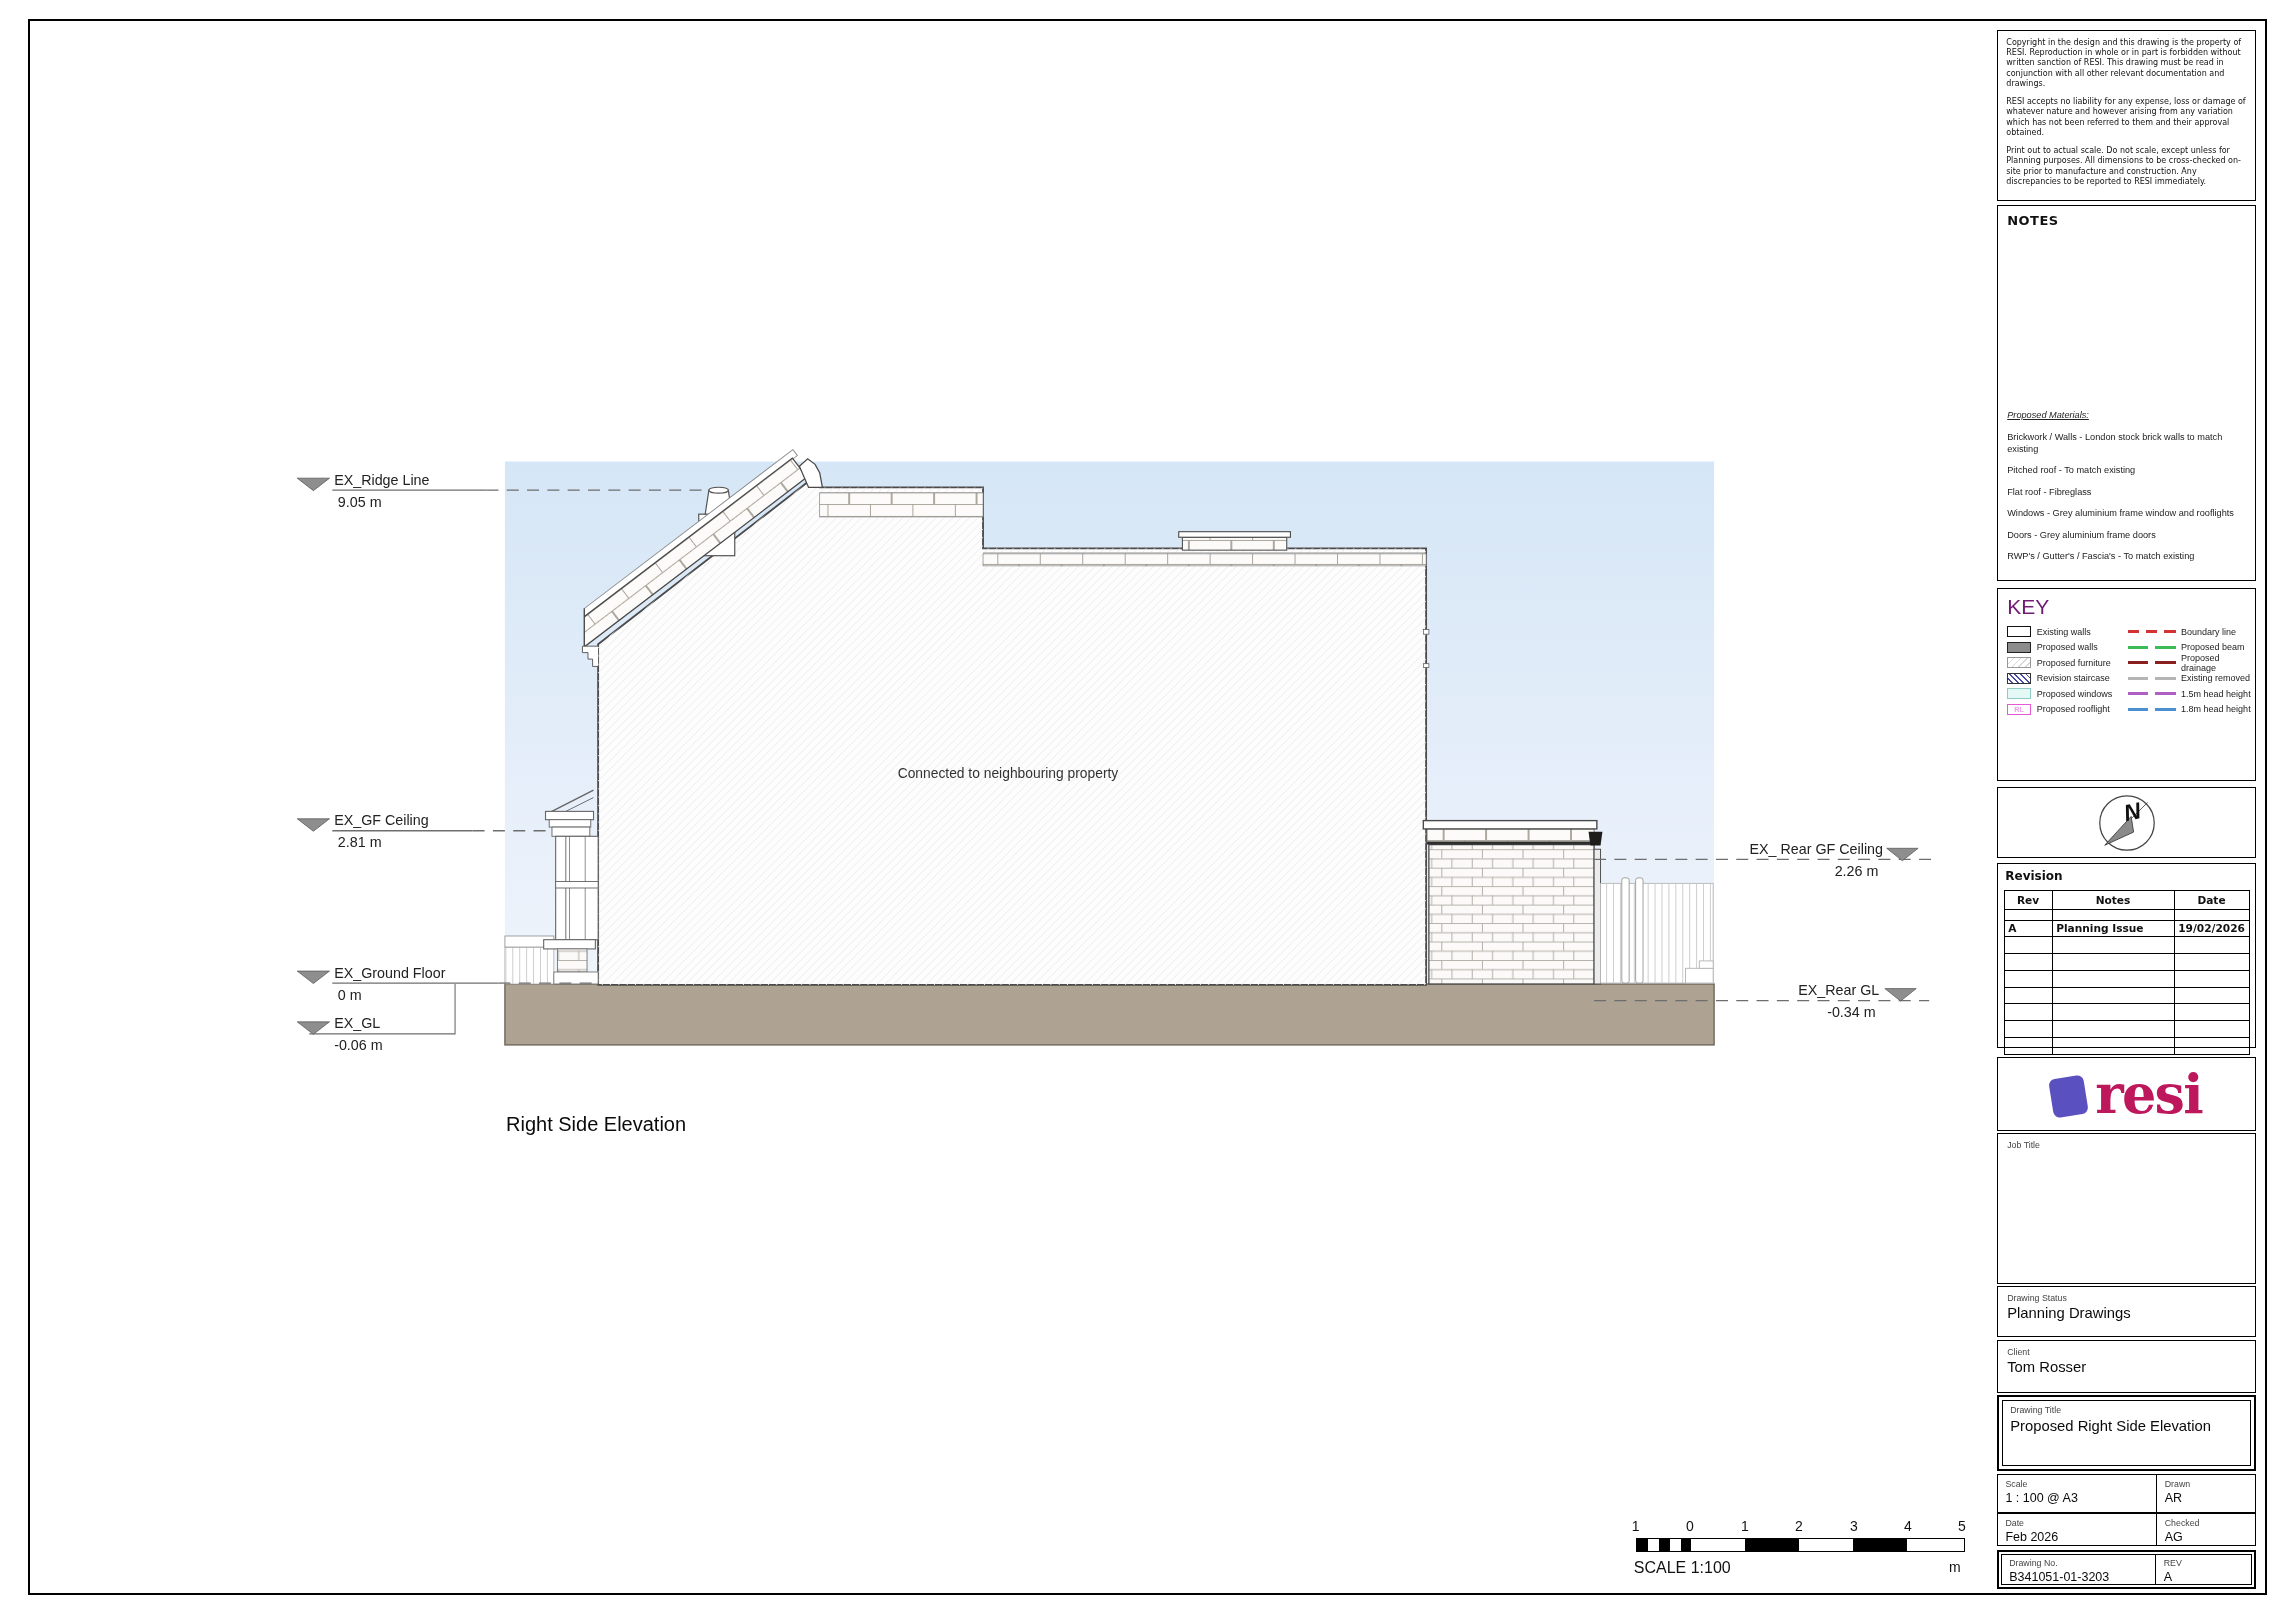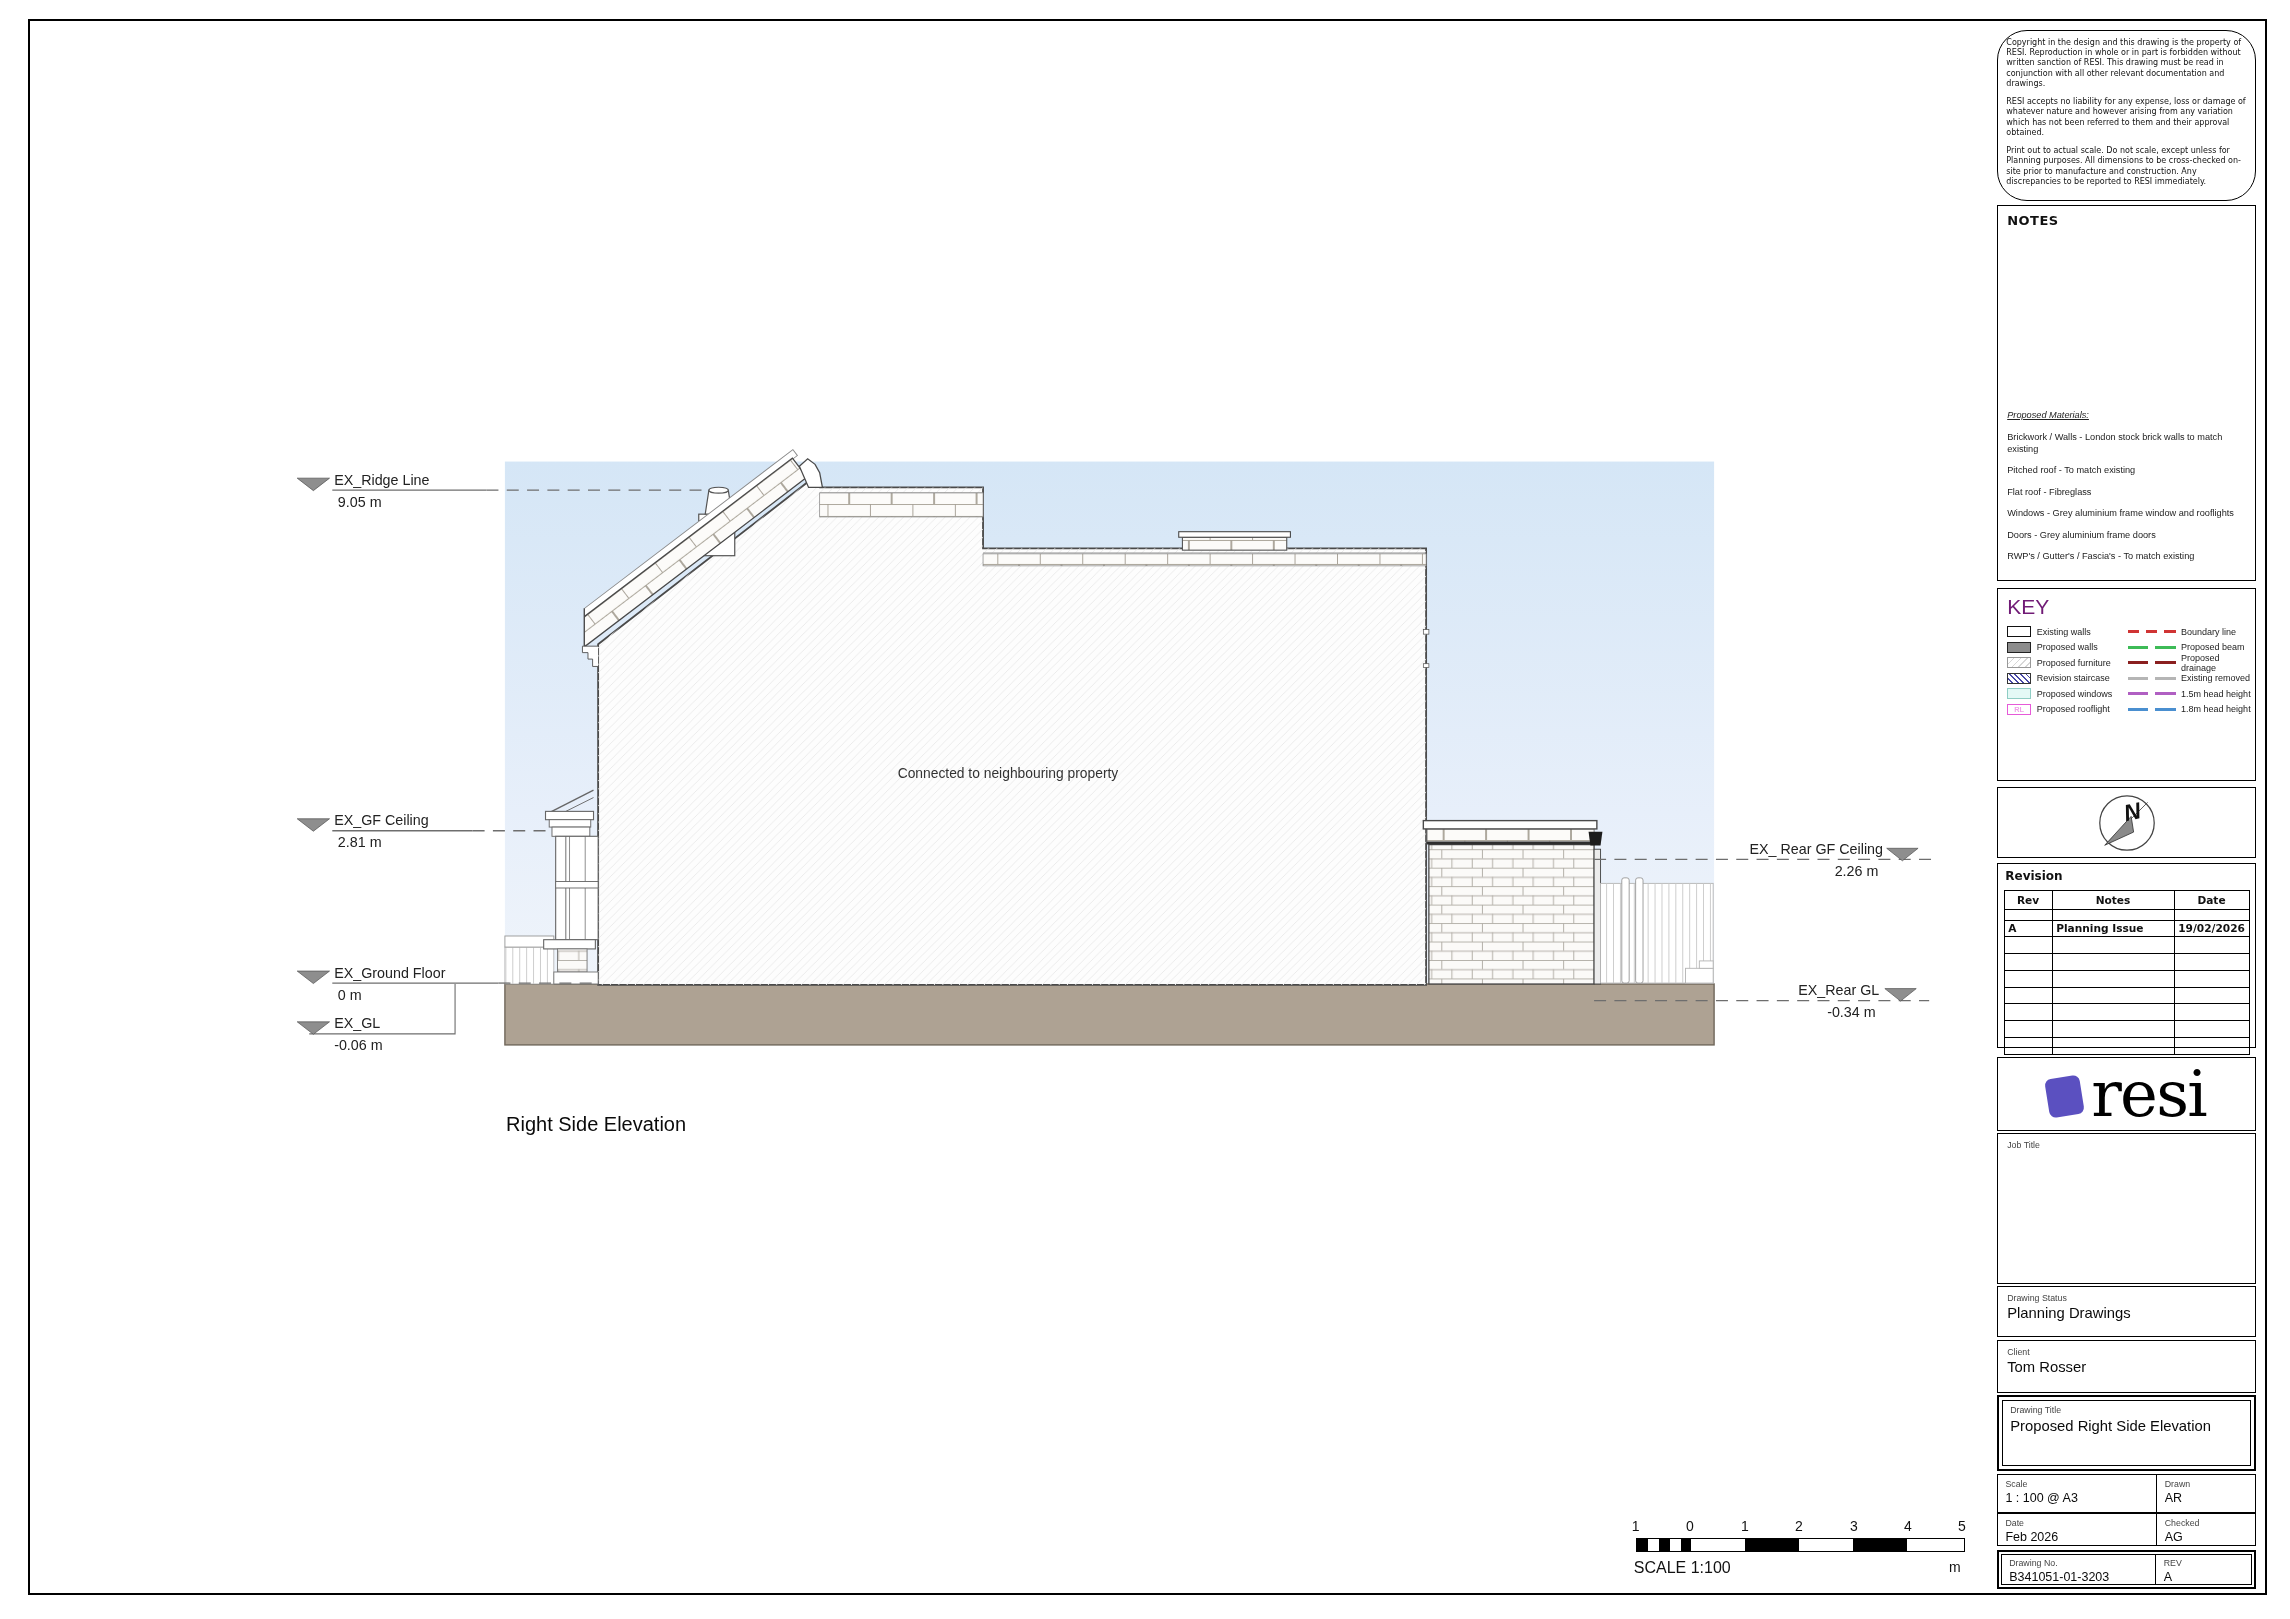--- a/index.html
+++ b/index.html
@@ -22,21 +22,21 @@
   .sb-bar i{display:block;height:100%;}
   .sb-bar i.b{background:#000;}
   .sb-bar i.w{background:#fff;}
   .sb-caption{position:absolute;left:1.8px;top:41px;font-size:16px;color:#111;}
   .sb-unit{position:absolute;left:317px;top:41px;font-size:14px;color:#111;}
 
   
   .tblock{position:absolute;left:1997px;top:30px;width:259px;height:1562px;}
   .tb-box{position:absolute;left:0;width:259px;border:1.7px solid #000;box-sizing:border-box;background:#fff;}
   .copyright{top:0;height:171px;padding:6.5px 8.3px;font-family:"DejaVu Sans",sans-serif;
-    font-size:8px;line-height:1.3;color:#111;border-radius:30px;}
+    font-size:8px;line-height:1.3;color:#111;}
   .copyright p{margin:0 0 7.4px 0;}
   .notesbox{top:175px;height:376px;padding:7.4px 9.2px;display:flex;flex-direction:column;}
   .notes-h{font-family:"DejaVu Sans",sans-serif;font-weight:bold;font-size:13px;letter-spacing:0.5px;}
   .mat{margin-top:auto;font-size:9.2px;line-height:1.25;color:#222;}
   .mat .mh{text-decoration:underline;margin-bottom:11px;font-style:italic;}
   .mat div{margin-bottom:10px;}
   .keybox{top:558px;height:193px;padding:5.5px 9.2px;}
   .key-h{font-size:21px;color:#701a75;margin-bottom:5.5px;}
   .key-grid{display:grid;grid-template-columns:113px 127px;grid-auto-rows:15.5px;column-gap:7.4px;align-items:center;}
   .krow{display:flex;align-items:center;gap:5.5px;font-size:9px;color:#222;}
@@ -54,21 +54,21 @@
   .revbox{top:833px;height:185px;padding:3.7px 5.5px;}
   .rev-h{font-family:"DejaVu Sans",sans-serif;font-weight:bold;font-size:12px;padding:1.8px 1.8px 3.7px;}
   table.rev{border-collapse:collapse;width:100%;table-layout:fixed;margin-top:2.8px;}
   table.rev td,table.rev th{border:1.5px solid #000;font-family:"DejaVu Sans",sans-serif;
     font-size:10.6px;padding:0.9px 3.7px;height:14px;overflow:hidden;white-space:nowrap;}
   table.rev th{text-align:center;font-weight:bold;height:16.6px;}
   table.rev td.b{font-weight:bold;}
   tr.thin td{height:7.4px;}
   .logobox{top:1027px;height:74px;display:flex;align-items:center;justify-content:center;gap:9.2px;}
   .logo-mark{width:35px;height:39px;background:#5b50c0;border-radius:6.5px;transform:rotate(-9deg);margin-top:5.5px;}
-  .logo-text{font-family:"DejaVu Serif",serif;font-weight:normal;font-size:64px;color:#000000;
+  .logo-text{font-family:"DejaVu Serif",serif;font-weight:bold;font-size:54px;color:#be185d;
     letter-spacing:-1.8px;line-height:1;}
   .fieldbox{padding:5.5px 9.2px;}
   .f-label{font-size:8.8px;color:#444;margin-bottom:1.8px;}
   .f-value{font-size:14.8px;color:#0a0a0a;line-height:1.3;}
   .jobbox{top:1103px;height:151px;}
   .jobbox .f-value{font-size:15.7px;line-height:1.33;margin-top:3.7px;}
   .statusbox{top:1256px;height:51px;}
   .clientbox{top:1310px;height:53px;}
   .dtitlebox{top:1365px;height:76px;border-width:2.3px;padding:2.8px;}
   .dtitle-inner{border:1.4px solid #000;height:100%;box-sizing:border-box;padding:4.6px 7.4px;}

